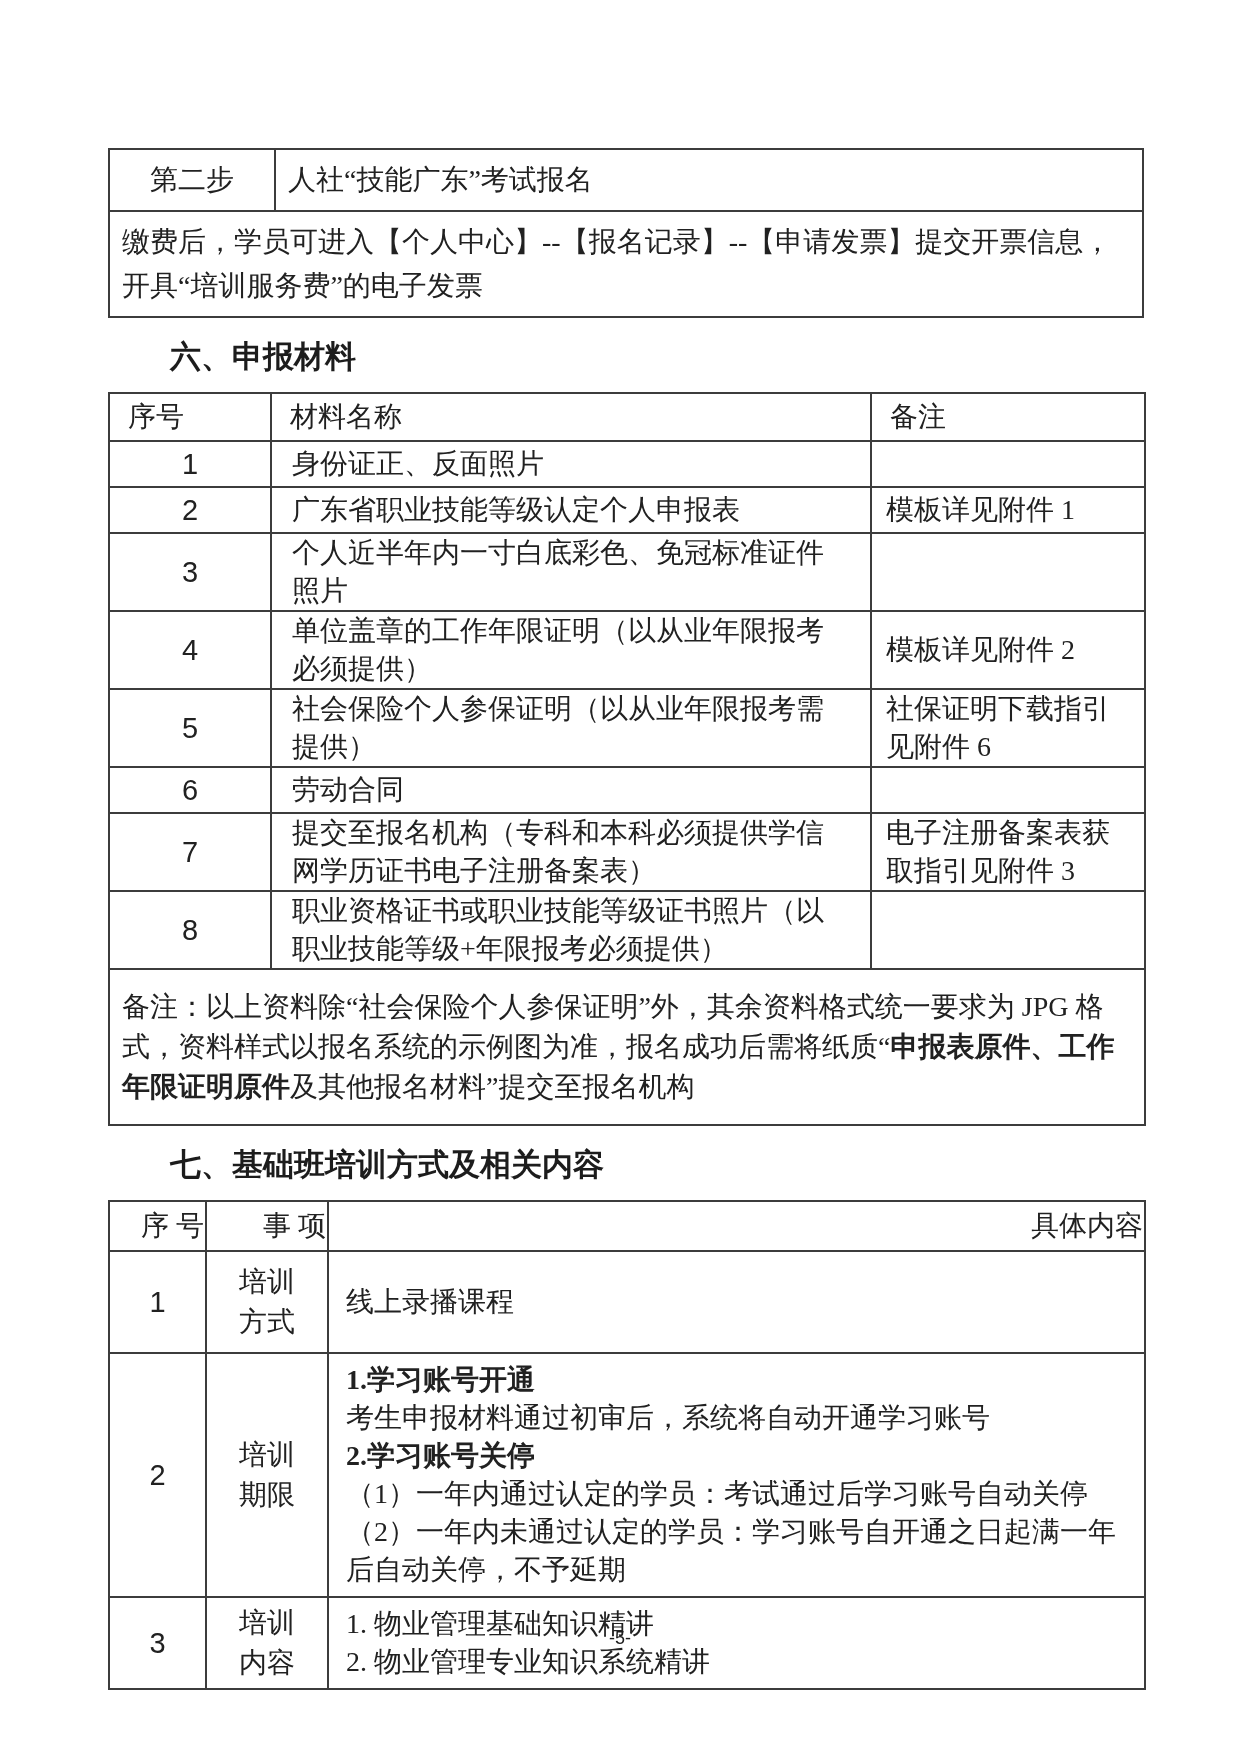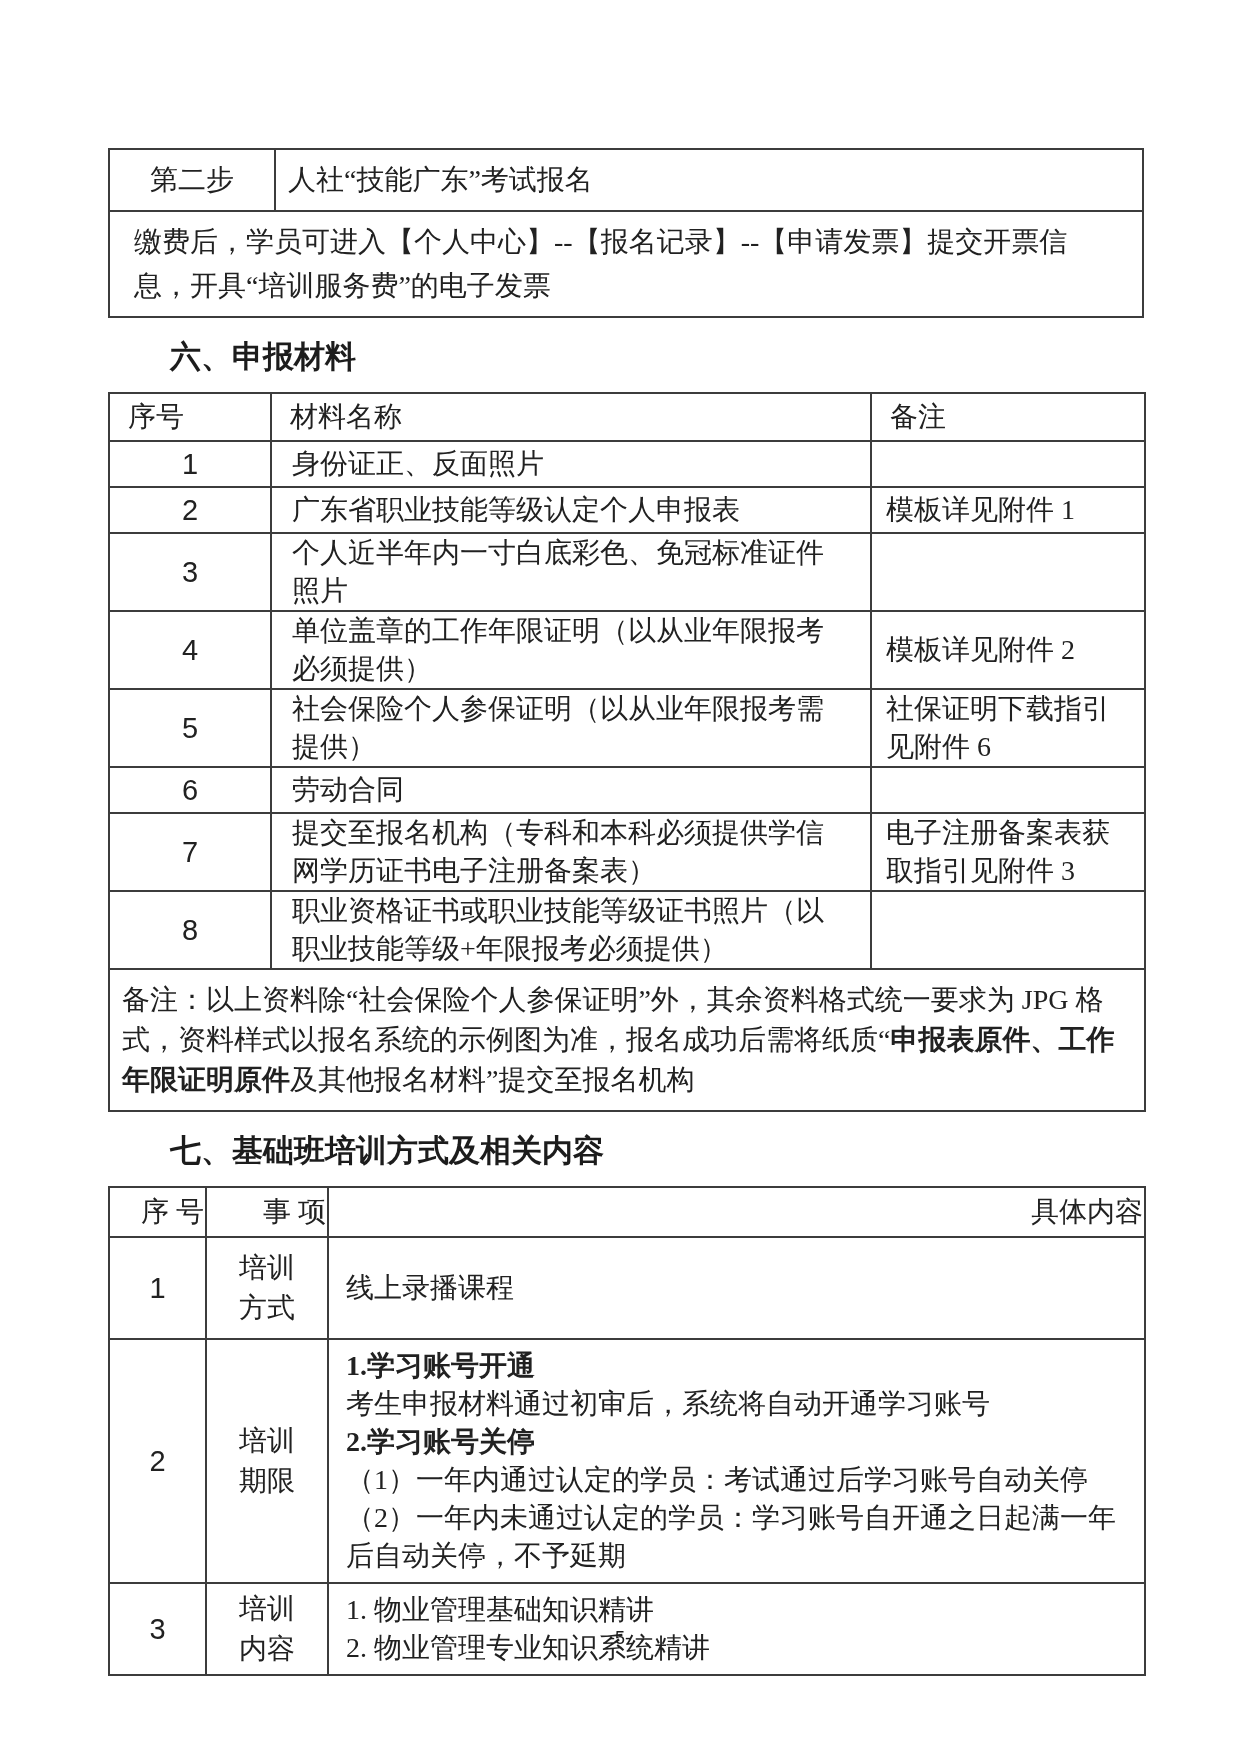--- a/index.html
+++ b/index.html
@@ -11,32 +11,32 @@
 
   table.doc { border-collapse:collapse; width:1036px; table-layout:fixed; }
   table.doc td, table.doc th {
     border:2px solid #3c3c3c; font-size:28px; font-weight:normal;
     vertical-align:middle; overflow:hidden; word-break:break-all;
   }
 
   
   .t1 td.step  { width:162px; height:58px; text-align:center; }
   .t1 td.stepc { padding:0 12px; }
-  .t1 td.noterow { padding:8px 24px; line-height:44px; }
+  .t1 td.noterow { padding:8px 12px; line-height:44px; }
 
   
   h2.sec { font-size:31px; font-weight:bold; margin:18px 0 14px 62px; color:#1c1c1c; }
 
   
   .materials th { height:44px; text-align:left; font-weight:bold;padding-left:18px; }
   .materials tbody td { height:42px; }
   .materials td.no   { text-align:center; font-family:"Liberation Sans", sans-serif; font-size:29px; }
   .materials td.name { padding:0 20px; line-height:38px; }
   .materials td.note { padding:0 14px; line-height:38px; }
-  .materials tr.remark td { padding:10px 12px; line-height:40px; height:auto;margin-left:48px; }
+  .materials tr.remark td { padding:17px 12px; line-height:40px; height:auto;margin-left:48px; }
   .materials tr.remark b { font-weight:bold; }
 
   
   .training th { height:46px; text-align:right; font-weight:bold; }
   .training td.no   { text-align:center; font-family:"Liberation Sans", sans-serif; font-size:29px; }
   .training td.item { text-align:center; white-space:pre-line; line-height:40px; }
   .training td.body { padding:7px 17px; line-height:38px; }
   .training tbody tr.first td { height:86px; }
   .training .line { display:block; }
   .training .line.bold { font-weight:bold; }

